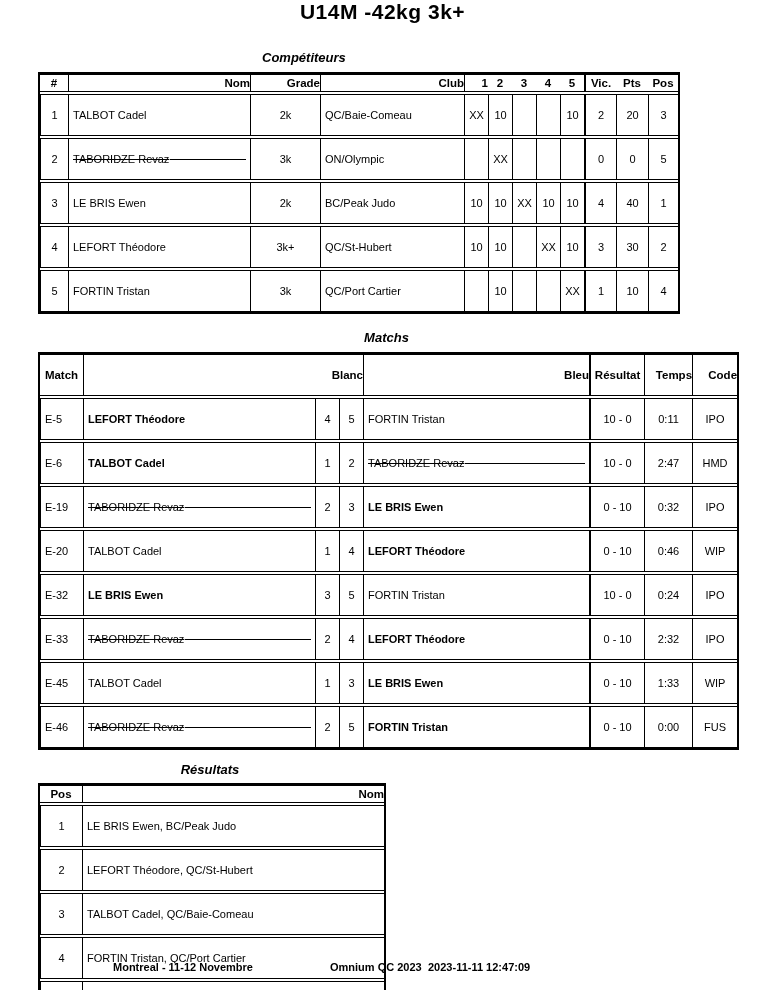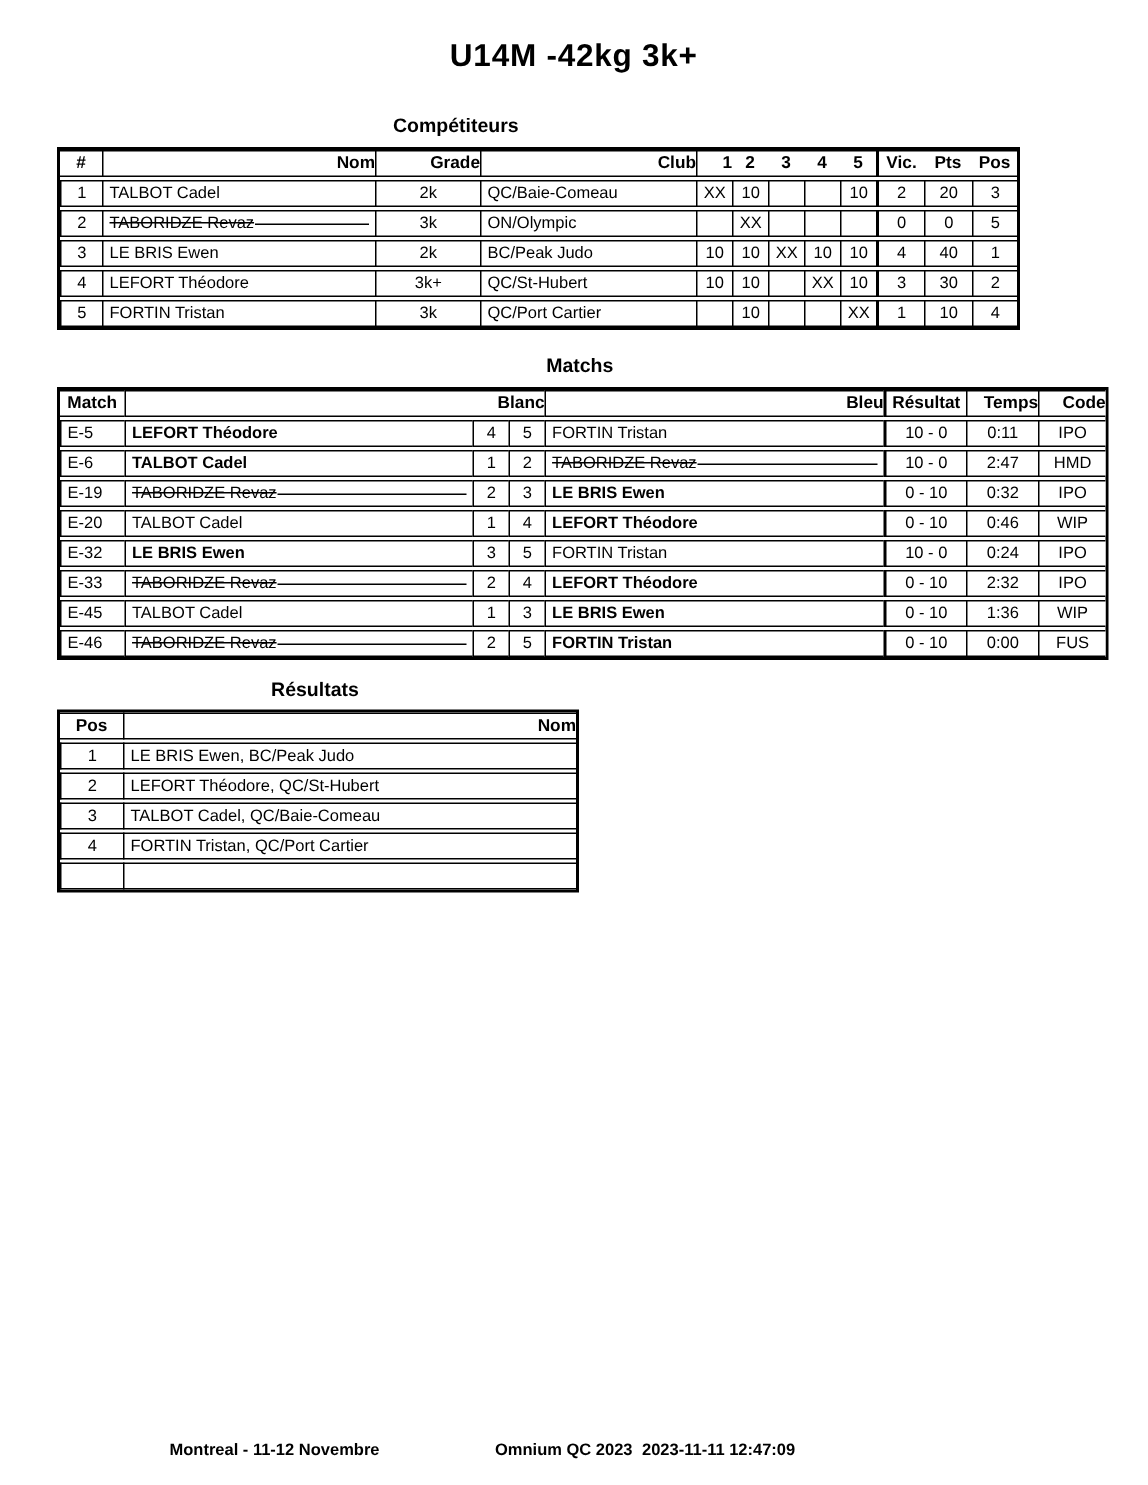--- a/index.html
+++ b/index.html
@@ -1,37 +1,37 @@
 <!DOCTYPE html>
 <html><head>
 <meta charset="utf-8">
 <style>
   * { box-sizing: border-box; }
   html, body { margin: 0; padding: 0; background: #fff; }
   body { font-family: "Liberation Sans", sans-serif; color: #000; }
   .page { position: relative; width: 765px; height: 990px; background: #fff; overflow: hidden; }
-  .main-title { margin: 0; padding-top: 26px; font-size: 21px; font-weight: bold; text-align: center; letter-spacing: 0.5px; }
+  .main-title { margin: 0; font-size: 21px; font-weight: bold; text-align: center; letter-spacing: 0.5px; }
   .content { margin-left: 38px; }
-  .sec-title { margin: 0; font-size: 13px; font-weight: bold; }
+  .sec-title { margin: 0; font-size: 13px; font-weight: bold; font-style: italic; }
   .comp-title { margin: 26px 0 7px 224px; }
   .matches-title { margin: 16px 0 7px 0; width: 697px; text-align: center; }
   .results-title { margin: 12px 0 6px 0; width: 344px; text-align: center; }
 
   .tbl-wrap { border: 2px solid #000; display: inline-block; background: #fff; vertical-align: top; }
   table.tbl { border-collapse: separate; border-spacing: 0 2px; table-layout: fixed; margin: -2px 0; }
   .tbl th, .tbl td {
     height: 18px; line-height: 16px; font-size: 11px; padding: 0;
     overflow: hidden; white-space: nowrap; background: #fff;
   }
   .tbl td { border: 1px solid #000; border-right: none; }
   .tbl th { border-top: 1px solid #000; border-bottom: 1px solid #000; font-weight: bold; font-size: 11.5px; text-align: center; }
   .tbl th.hb { border-left: 1px solid #000; text-align: right; }
   .tbl th.thickl, .tbl td.thickl { border-left: 2px solid #000; }
   .c { text-align: center; }
-  .l { text-align: left; padding: 0 4px !important; }
+  .l { text-align: left; padding: 12px 4px !important; }
   .b { font-weight: bold; }
   .sw { display: flex; align-items: center; width: 100%; }
   .strike { text-decoration: line-through; }
   .stail { flex: 1; height: 0; border-top: 1px solid #000; margin-left: 1px; min-width: 4px; }
 
   .footer { position: absolute; top: 961px; left: 0; width: 765px; height: 16px; font-size: 11px; font-weight: bold; text-decoration: underline; }
   .footer span { position: absolute; white-space: nowrap; }
   .f-loc { left: 113px; }
   .f-event { left: 330px; }
   .f-dt { left: 428px; }
@@ -319,21 +319,21 @@
                 </div>
               </td>
               <td class="c">1</td>
               <td class="c">3</td>
               <td class="l">
                 <div class="sw">
                   <span class="b">LE BRIS Ewen</span>
                 </div>
               </td>
               <td class="c thickl">0 - 10</td>
-              <td class="c">1:36</td>
+              <td class="c">1:33</td>
               <td class="c">WIP</td>
             </tr>
             <tr>
               <td class="l">E-46</td>
               <td class="l">
                 <div class="sw">
                   <span class="strike">TABORIDZE Revaz</span>
                   <span class="stail"></span>
                 </div>
               </td>

